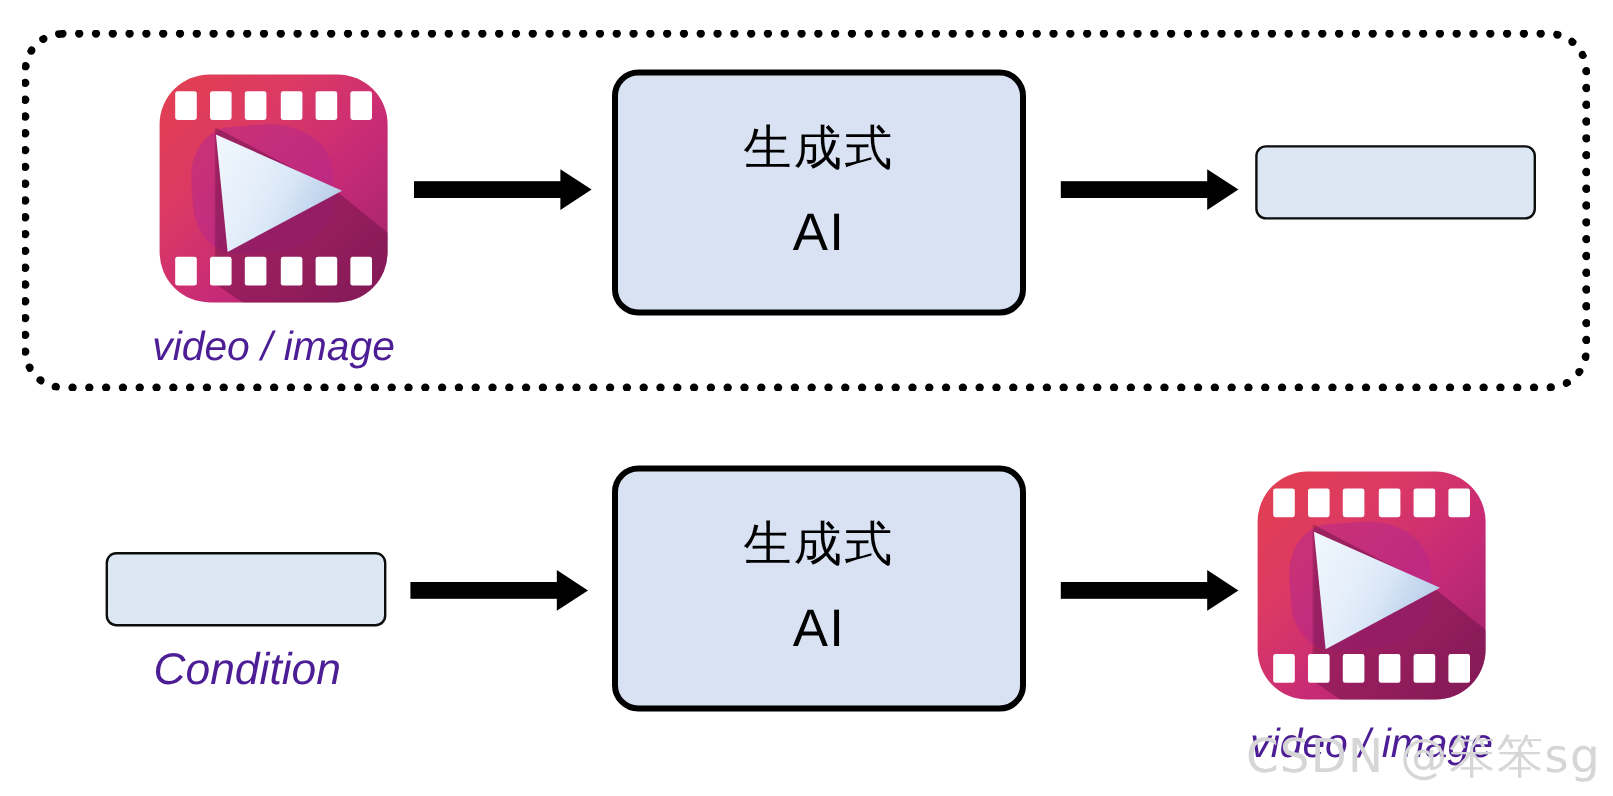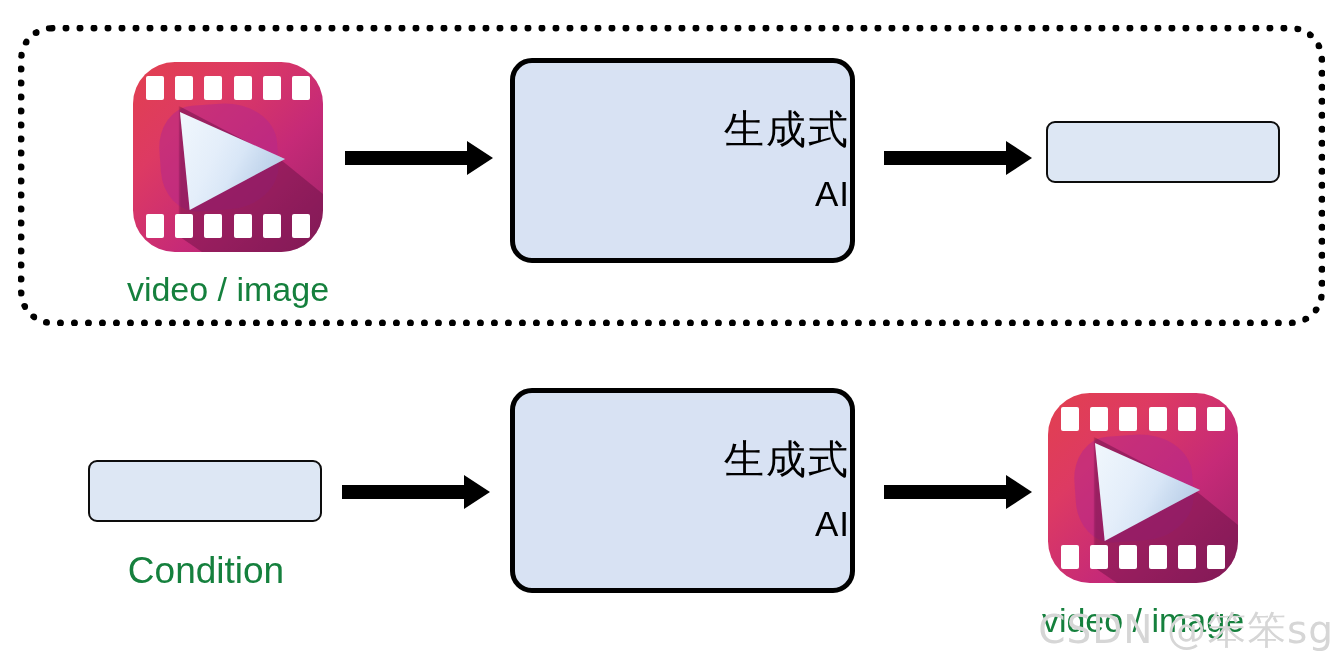--- a/index.html
+++ b/index.html
@@ -107,32 +107,32 @@
 
   
   .ai-box {
     position: absolute;
     background: #d8e2f3;
     border: 5px solid #000000;
     border-radius: 22px;
     box-sizing: border-box;
     display: flex;
     flex-direction: column;
-    align-items: flex-end;
+    align-items: center;
     justify-content: center;
     color: #000000;
     line-height: 1.18;
   }
   .ai-box .l1 {
     font-size: 40px;
     letter-spacing: 2px;
     font-family: "DejaVu Sans", "Liberation Sans", sans-serif;
   }
   .ai-box .l2 {
-    font-size: 35px;
+    font-size: 44px;
     letter-spacing: 1px;
     margin-top: 20px;
   }
 
   .cond-box {
     position: absolute;
     background: #dde7f4;
     border: 2px solid #0d0d0d;
     border-radius: 9px;
     box-sizing: border-box;
@@ -159,23 +159,24 @@
     height: 0;
     border-top: 17px solid transparent;
     border-bottom: 17px solid transparent;
     border-left: 26px solid #000000;
   }
 
   
   .caption {
     position: absolute;
     font-size: 34px;
-    color: #15803d;
+    color: #4c1d95;
     white-space: nowrap;
     font-family: "Liberation Sans", "DejaVu Sans", sans-serif;
+    font-style: italic;
   }
   .caption.cond {
     font-size: 37px;
   }
 
   
   .watermark {
     position: absolute;
     right: 10px;
     bottom: 6px;
@@ -230,21 +231,21 @@
 
   <div class="arrow" style="left:884px; top:151px; width:148px;">
     <div class="shaft" style="width:124px;"></div>
     <div class="head" style="left:122px;"></div>
   </div>
 
   <div class="cond-box" style="left:1046px; top:121px; width:234px; height:62px;"></div>
 
   <div class="cond-box" style="left:88px; top:460px; width:234px; height:62px;"></div>
 
-  <div class="caption cond" style="left:70px; top:550px; width:272px; text-align:center;">Condition</div>
+  <div class="caption cond" style="left:70px; top:537px; width:272px; text-align:center;">Condition</div>
 
   <div class="arrow" style="left:342px; top:485px; width:148px;">
     <div class="shaft" style="width:124px;"></div>
     <div class="head" style="left:122px;"></div>
   </div>
 
   <div class="ai-box" style="left:510px; top:388px; width:345px; height:205px;">
     <span class="l1">生成式</span>
     <span class="l2">AI</span>
   </div>

